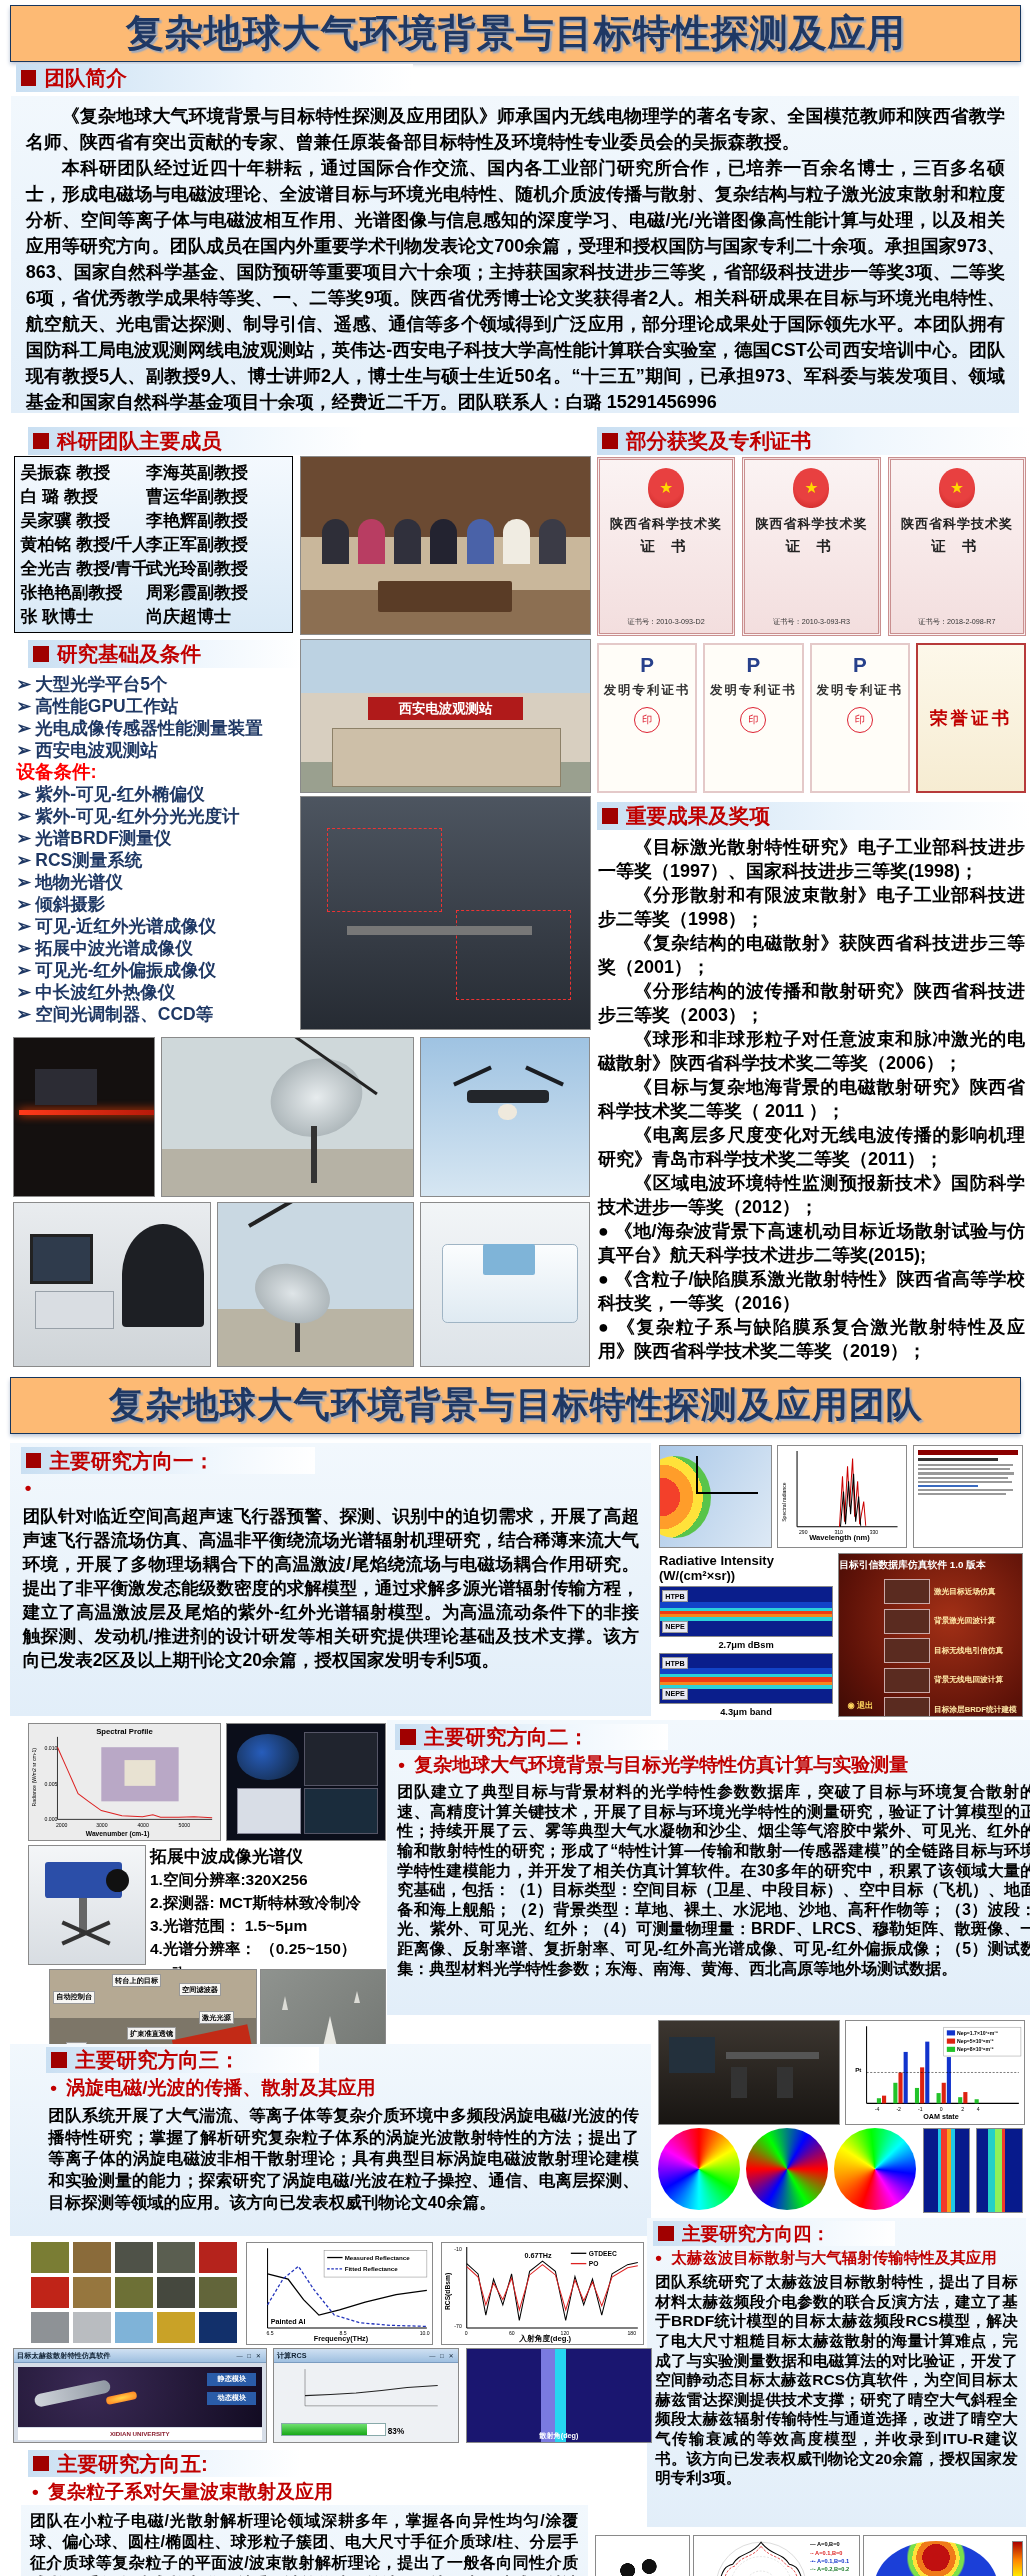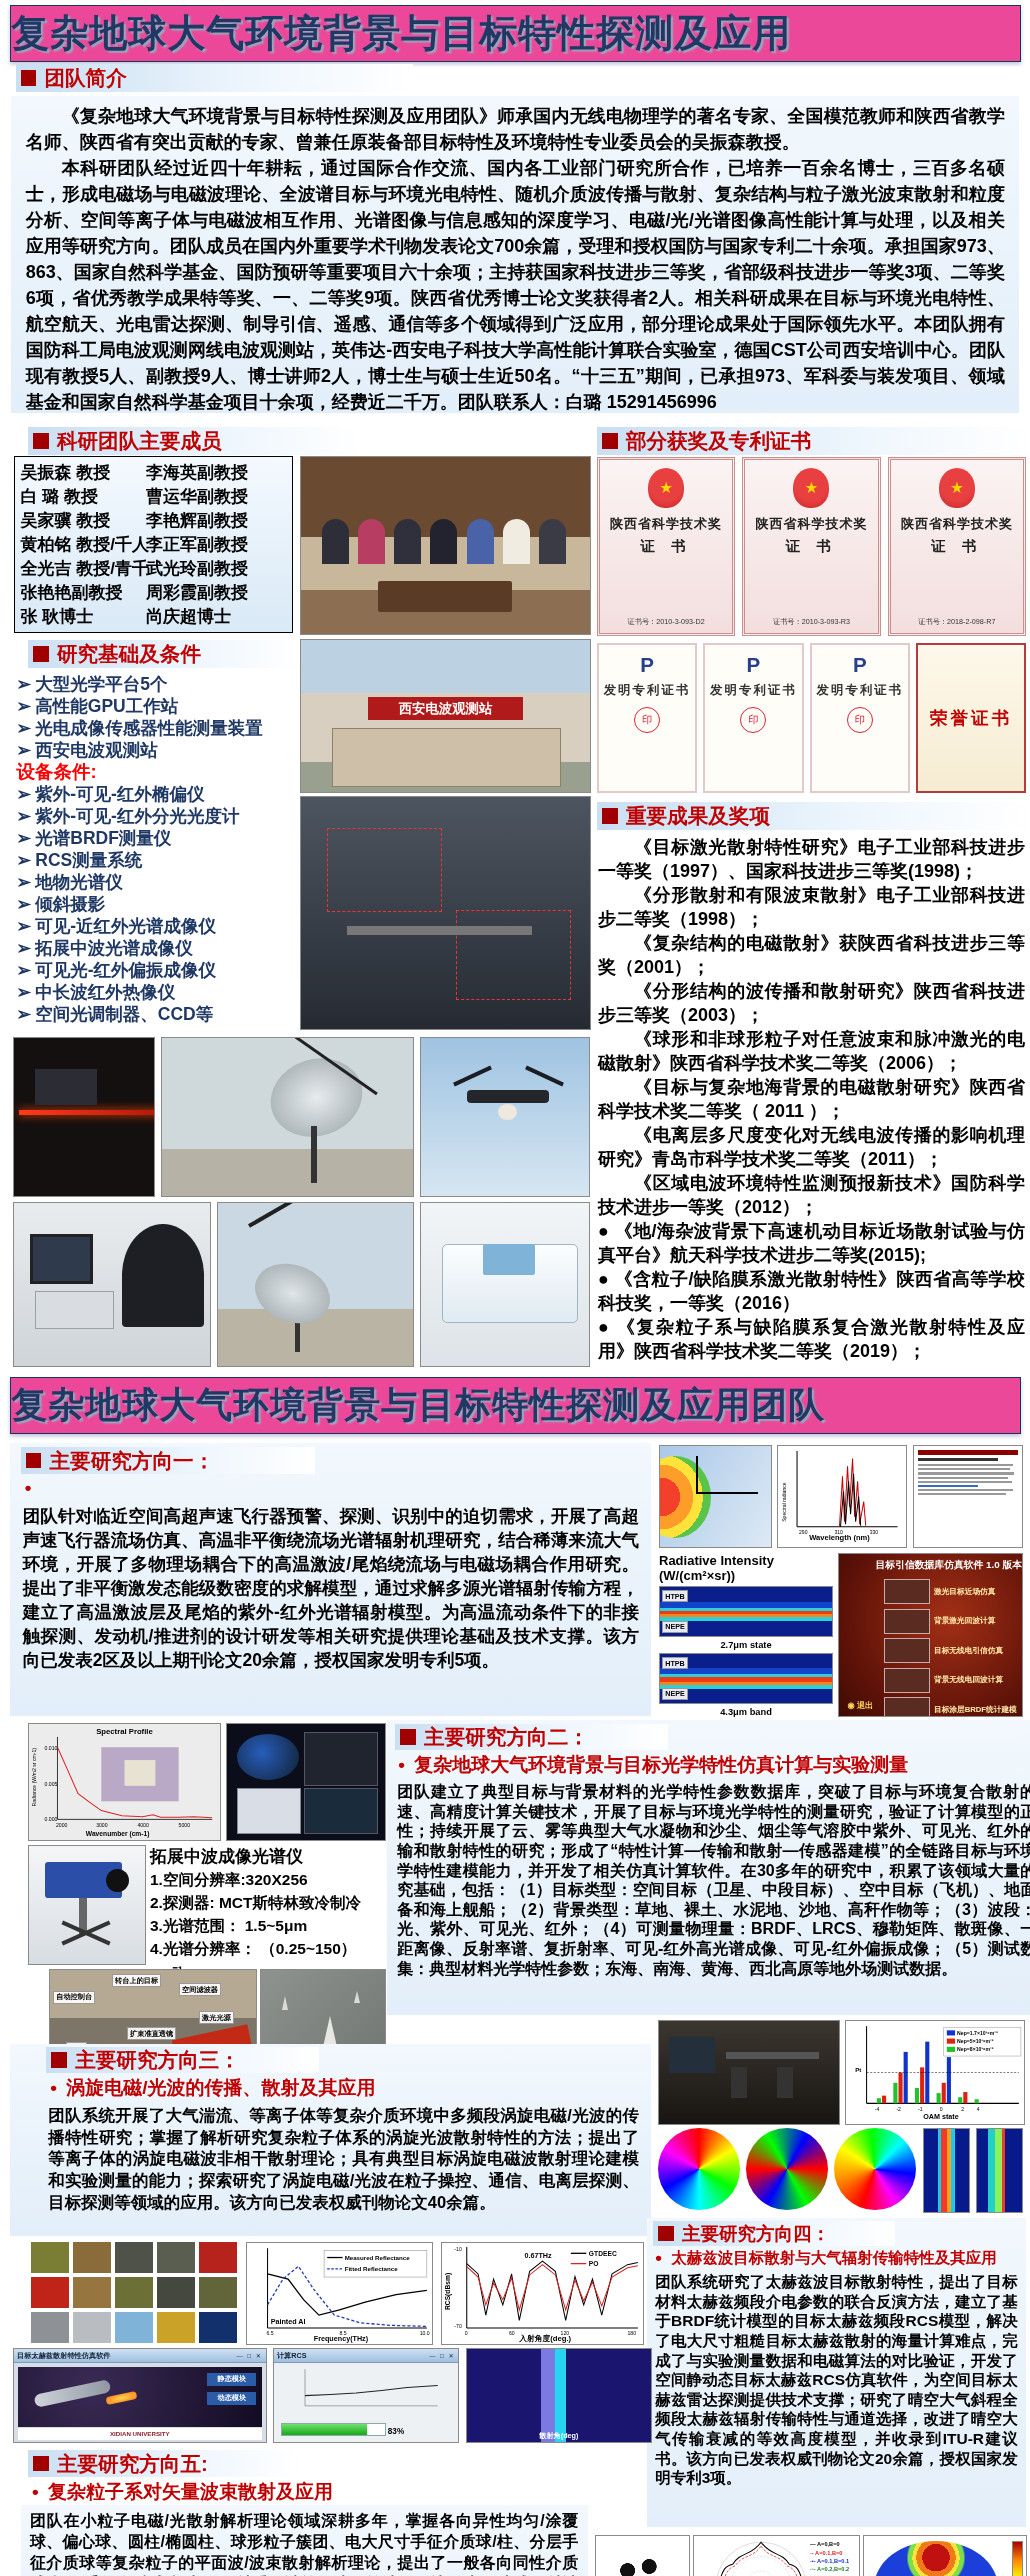--- a/index.html
+++ b/index.html
@@ -1,20 +1,20 @@
 <!DOCTYPE html>
 <html style="font-size:8.2px"><head>
 <meta charset="utf-8">
 <style>
   html,body{margin:0;padding:0;}
   body{width:1030px;height:2748px;position:relative;background:#fff;
        font-family:"Liberation Sans", sans-serif;}
   .abs{position:absolute;}
-  .titlebox{left:10.3px;width:1009px;height:55px;border:1.5px solid #17365D;background:#ec4899;
-    display:flex;align-items:center;box-shadow:0 3.1px 4.1px #b9c4d6;}
+  .titlebox{left:10.3px;width:1009px;height:55px;border:1.5px solid #17365D;background:#fdba74;
+    display:flex;align-items:center;justify-content:center;box-shadow:0 3.1px 4.1px #b9c4d6;}
   .titletext{font-size:38px;font-weight:900;color:#1F3864;letter-spacing:1px;
     text-shadow:2.1px 2.1px 1.5px #9aa7bd;white-space:nowrap;}
   .band{background:linear-gradient(90deg,#c9dff2 0%,#eef6fd 60%,#ffffff 100%);
     display:flex;align-items:center;gap:8.2px;padding-left:5.2px;}
   .sq{width:15.5px;height:15.5px;background:#A00000;flex:0 0 auto;}
   .sect{font-size:20.6px;font-weight:bold;color:#C00000;white-space:nowrap;}
   .topic{font-size:19px;font-weight:bold;color:#C00000;white-space:nowrap;}
   .dot{color:#C00000;font-size:19px;font-weight:bold;margin-right:9.3px;}
   .bodytext{font-weight:bold;color:#000;text-align:justify;}
   .panel{background:linear-gradient(180deg,#f2f8fd,#e2eef9);}
@@ -287,29 +287,29 @@
     <div style="height:2.1px;background:#999;width:88%;margin:2.1px 0;"></div>
   </div>
 </div>
 <div class="abs" style="left:659px;top:1553px;width:364px;height:164px;display:flex;gap:5.2px;">
   <div style="flex:1;display:flex;flex-direction:column;gap:3.1px;">
     <div class="figlabel" style="font-size:13px;">Radiative Intensity (W/(cm²×sr))</div>
     <div class="photo" style="position:relative;height:57px;background:linear-gradient(180deg,#0a1e8c 0 30%,#1243c8 30% 42%,#2bd1d8 42% 48%,#ef3b14 48% 56%,#f5861d 56% 62%,#2bd1d8 62% 70%,#0a1e8c 70%);">
       <span class="chip" style="left:2.1px;top:3.1px;">HTPB</span>
       <span class="chip" style="left:2.1px;bottom:3.1px;">NEPE</span>
     </div>
-    <div class="figlabel" style="align-self:center;">2.7μm state</div>
+    <div class="figlabel" style="align-self:center;">2.7μm dBsm</div>
     <div class="photo" style="position:relative;height:57px;background:linear-gradient(180deg,#0a1e8c 0 28%,#1243c8 28% 40%,#2bd1d8 40% 47%,#ef3b14 47% 58%,#f5861d 58% 64%,#2bd1d8 64% 72%,#0a1e8c 72%);">
       <span class="chip" style="left:2.1px;top:3.1px;">HTPB</span>
       <span class="chip" style="left:2.1px;bottom:3.1px;">NEPE</span>
     </div>
     <div class="figlabel" style="align-self:center;">4.3μm band</div>
   </div>
   <div class="photo" style="flex:1.05;position:relative;background:radial-gradient(circle at 60% 40%,#a33016,#5e1208 70%,#3d0b05);">
-    <div style="color:#fff;font-size:9.8px;font-weight:bold;text-align:right;margin-top:5.2px;">目标引信数据库仿真软件 1.0 版本</div>
+    <div style="color:#fff;font-size:9.8px;font-weight:bold;text-align:left;margin-top:5.2px;">目标引信数据库仿真软件 1.0 版本</div>
     <div style="position:absolute;right:5.2px;top:25px;display:flex;flex-direction:column;gap:4.6px;">
       <div style="display:flex;align-items:center;gap:4.1px;">
           <div class="swtile"></div>
           <span class="swlabel">激光目标近场仿真</span>
         </div>
       <div style="display:flex;align-items:center;gap:4.1px;">
           <div class="swtile"></div>
           <span class="swlabel">背景激光回波计算</span>
         </div>
       <div style="display:flex;align-items:center;gap:4.1px;">

